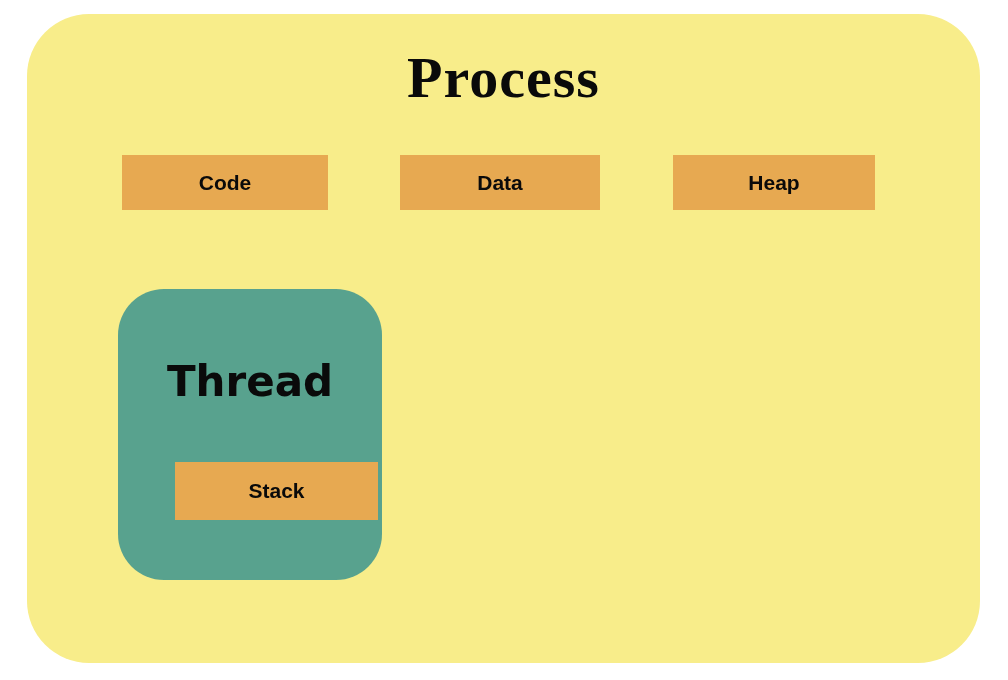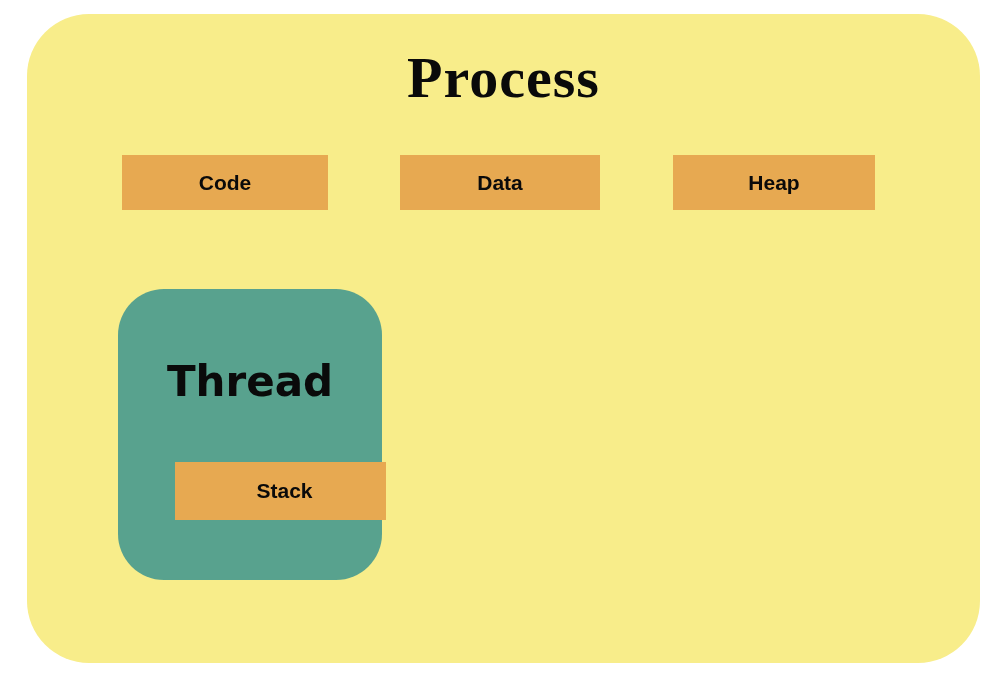--- a/index.html
+++ b/index.html
@@ -77,21 +77,20 @@
     font-weight: bold;
     font-size: 42px;
     color: var(--text-color, #0A0A0A);
   }
 
   .segment-stack {
     left: 57px;
     top: 173px;
     width: 203px;
     height: 58px;
-    padding-left: 8px;
   }
 </style>
 </head>
 <body>
 
 <div class="process">
 
   <div class="process-title">Process</div>
 
   <div class="segment segment-code">

